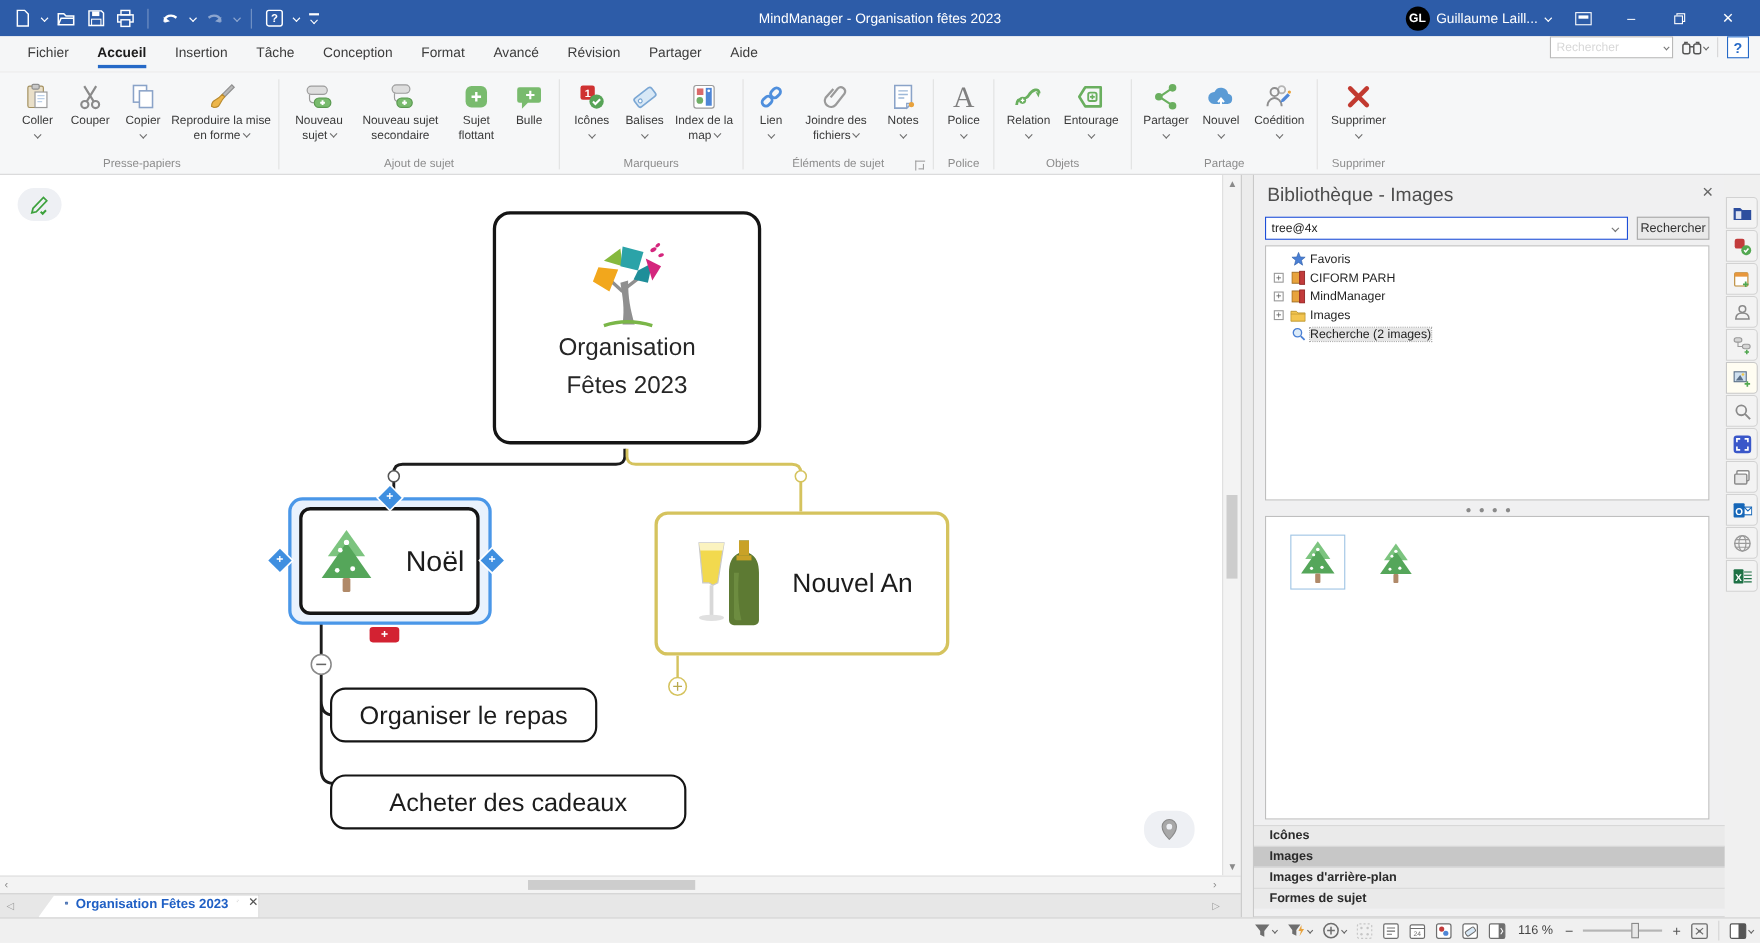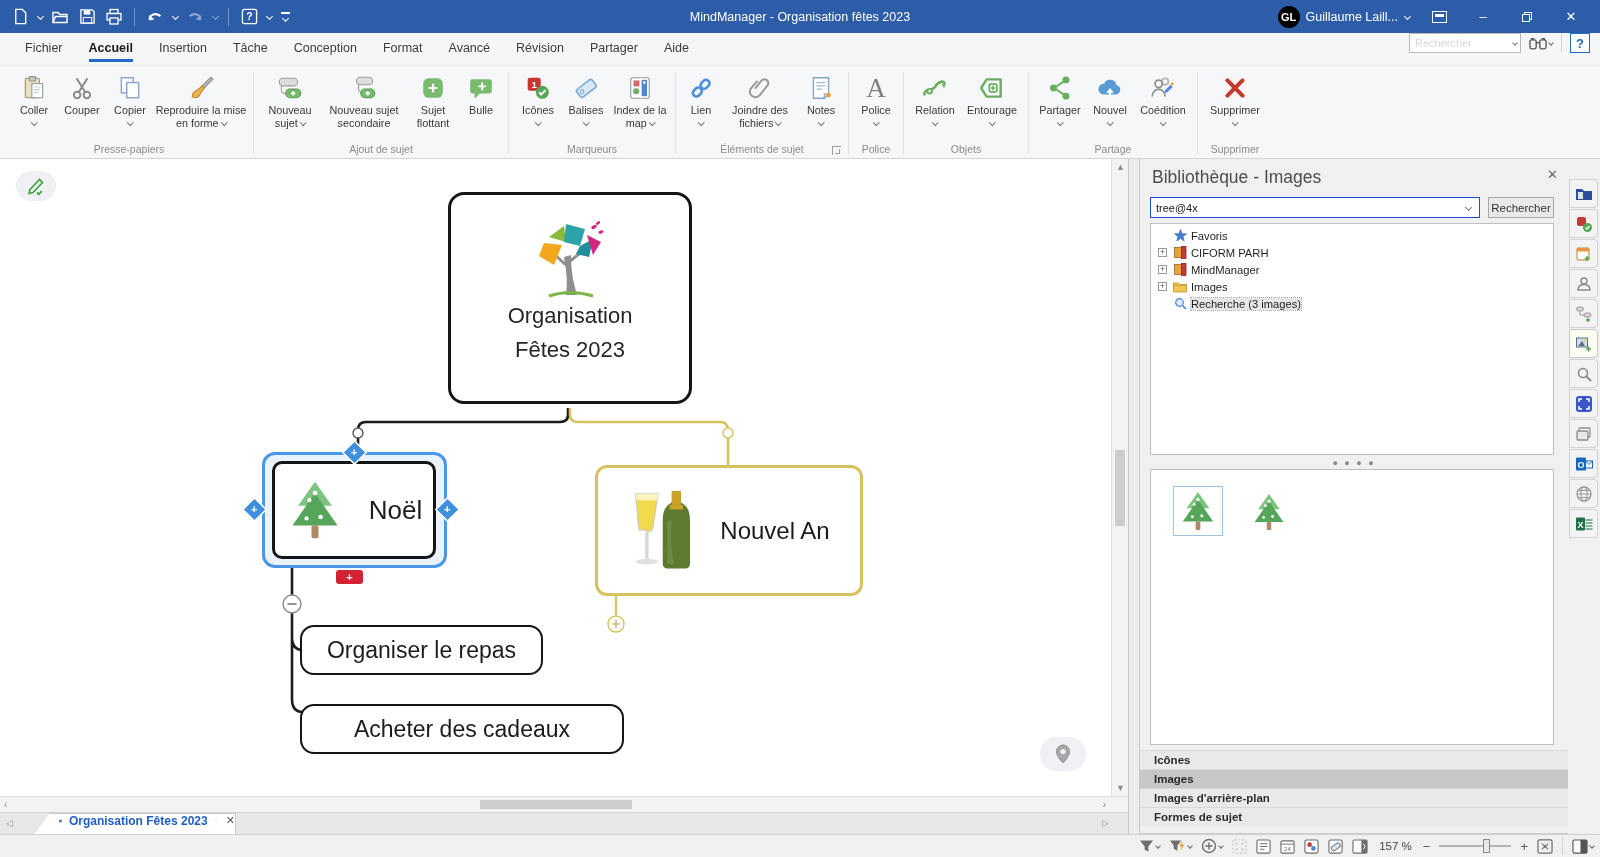--- a/index.html
+++ b/index.html
@@ -671,21 +671,21 @@
           </span>
         <span class="tlabel"><span class="tlabel-wrap">Images</span></span>
       </div>
       <div class="trow sel">
         <span class="ticon">
             <svg width="13" height="13" viewBox="0 0 13 13">
               <circle cx="5.5" cy="5.5" r="3.8" fill="#dcebf8" stroke="#4a7fd4" stroke-width="1.2"></circle>
               <path d="M8.5 8.5 L12 12" stroke="#4a7fd4" stroke-width="1.6"></path>
             </svg>
           </span>
-        <span class="tlabel"><span class="tlabel-wrap">Recherche (3 images)</span></span>
+        <span class="tlabel"><span class="tlabel-wrap">Recherche (2 images)</span></span>
       </div>
     </div>
 
     <div class="pdots">● ● ● ●</div>
 
     <div class="resultbox">
       <div class="thumbsel">
         <svg width="38" height="42" viewBox="0 0 40 44">
           <polygon points="20,2 32,19 8,19" fill="#7cc47f"></polygon>
             <polygon points="20,10 36,33 4,33" fill="#55a65a"></polygon>
@@ -863,21 +863,21 @@
             </g>
           </svg>
         </span>
       <span class="sb-ico">
           <svg width="16" height="15" viewBox="0 0 17 16">
             <rect x="1" y="1" width="15" height="14" rx="1.5" fill="#fff" stroke="#6e6e6e" stroke-width="1.2"></rect>
             <rect x="10" y="1" width="6" height="14" fill="#6e6e6e"></rect>
             <path d="M12 5l2 3-2 3" stroke="#fff" fill="none"></path>
           </svg>
         </span>
-      <span class="sb-zoom">157 %</span>
+      <span class="sb-zoom">116 %</span>
       <span class="pm">−</span>
       <span class="zoomtrack">
           <span class="zoomhandle"></span>
         </span>
       <span class="pm">+</span>
       <span class="sb-ico">
           <svg width="16" height="15" viewBox="0 0 17 16">
             <rect x="1" y="1" width="15" height="14" rx="1.5" fill="none" stroke="#6e6e6e" stroke-width="1.3"></rect>
             <path d="M5 5l7 6M12 5l-7 6" stroke="#6e6e6e" stroke-width="1.1"></path>
             <circle cx="8.5" cy="8" r="1.4" fill="#6e6e6e"></circle>

